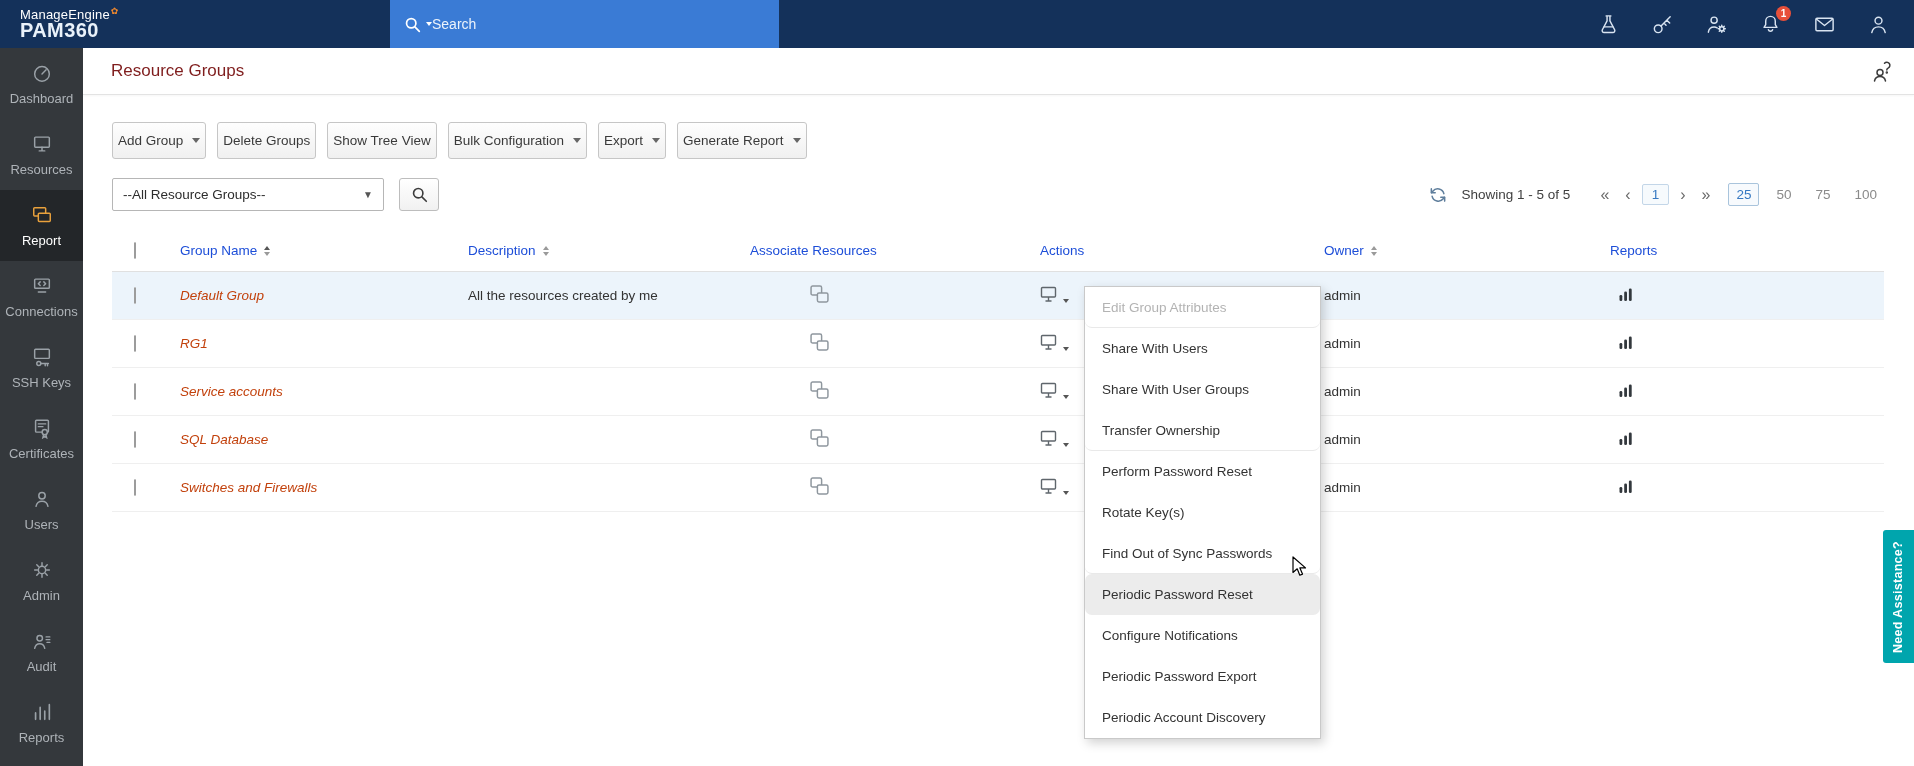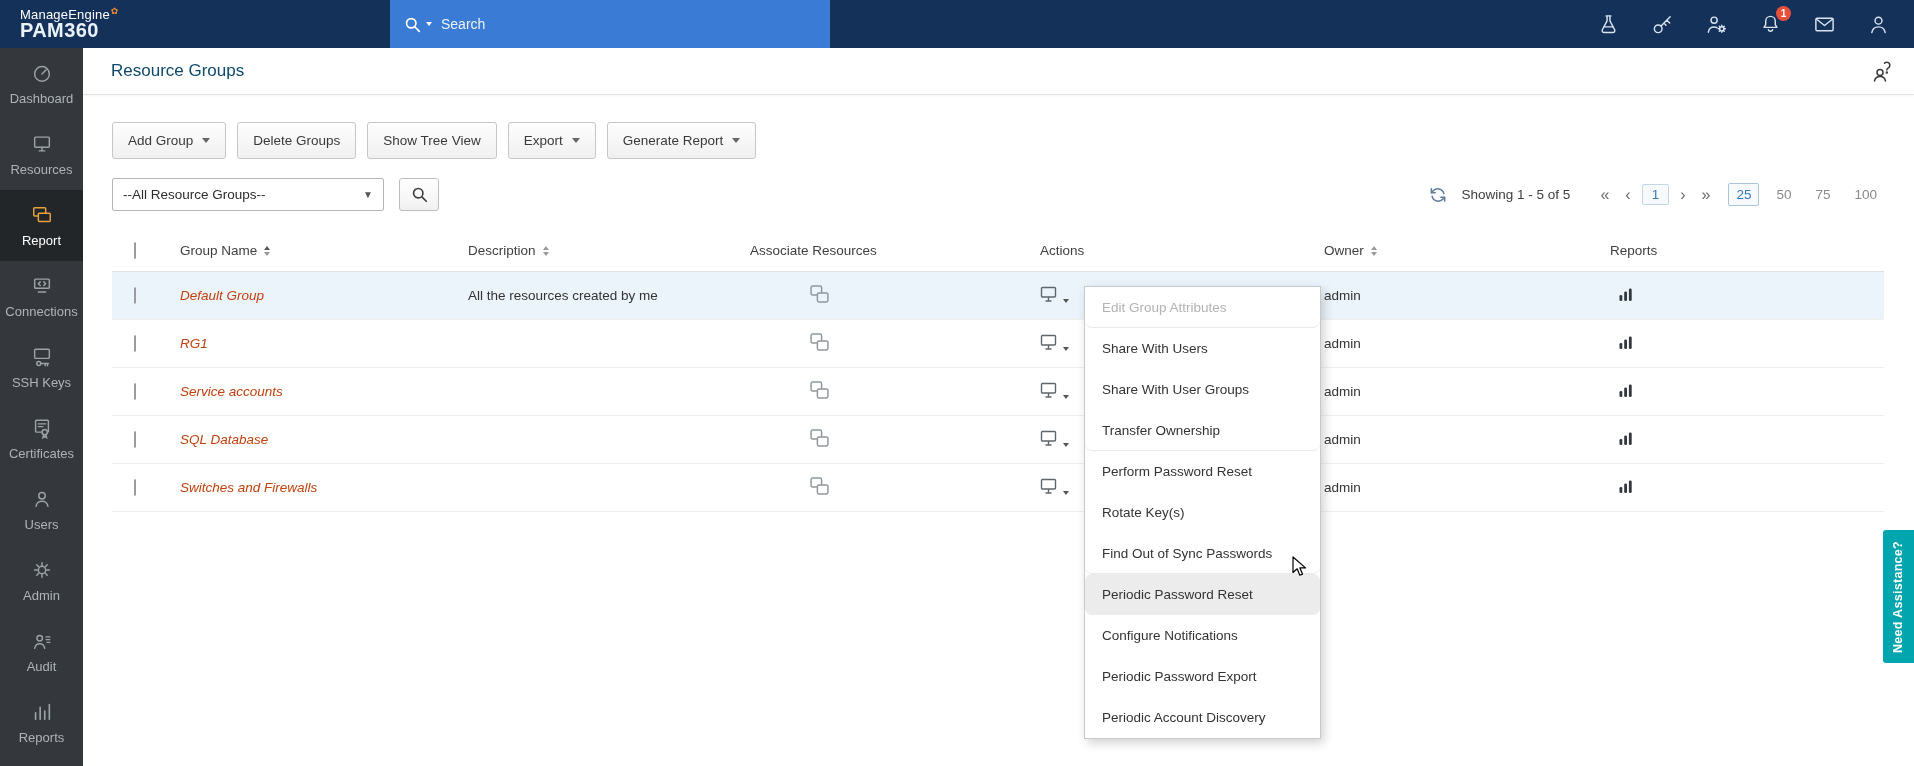--- a/index.html
+++ b/index.html
@@ -7,22 +7,22 @@
               font-family:"Liberation Sans","DejaVu Sans",sans-serif; }
   svg { display:block; width:100%; height:100%; }
 
   
   .topbar { position:fixed; top:0; left:0; right:0; height:48px; background:#14315a;
             display:flex; align-items:center; z-index:100; }
   .brand { padding-left:20px; color:#fff; cursor:pointer; }
   .brand-top { font-size:13px; letter-spacing:.2px; }
   .brand-top .tm { color:#f0882d; font-size:9px; vertical-align:super; margin-left:1px; }
   .brand-bottom { font-size:20px; font-weight:bold; letter-spacing:.4px; margin-top:-3px; color:#eaf2fa; }
-  .searchbar { position:absolute; left:390px; top:0; width:440px; height:48px; background:#3a7bd5;
-               display:flex; align-items:center; padding:0 14px; gap:9px; }
+  .searchbar { position:absolute; left:390px; top:0; width:389px; height:48px; background:#3a7bd5;
+               display:flex; align-items:center; padding:0 14px; }
   .search-scope { display:flex; align-items:center; gap:5px; color:#fff; cursor:pointer; }
   .search-scope .mag { width:17px; height:17px; }
   .search-input { flex:1; background:transparent; border:none; outline:none; color:#fff;
                   font-size:14px; font-family:inherit; }
   .search-input::placeholder { color:#ecf3fb; opacity:1; }
   .topbar-icons { position:absolute; right:24px; top:0; height:48px; display:flex; align-items:center; gap:31px; }
   .tb-icon { position:relative; width:23px; height:23px; color:#d9e4f1; cursor:pointer; }
   .badge { position:absolute; top:-7px; right:-9px; min-width:15px; height:15px; background:#e8503a;
            color:#fff; font-size:10px; font-weight:bold; border-radius:8px; display:flex;
            align-items:center; justify-content:center; padding:0 3px; }
@@ -34,26 +34,26 @@
   .side-icon { width:22px; height:22px; color:#9aa1a7; }
   .side-label { font-size:13px; color:#aeb3b8; }
   .side-item.active { background:#232629; --sb-bg:#232629; }
   .side-item.active .side-icon { color:#e9a13c; }
   .side-item.active .side-label { color:#fff; }
 
   
   main { position:absolute; left:83px; top:48px; right:0; bottom:0; background:#fff; }
   .titlebar { height:47px; border-bottom:1px solid #e3e3e3; display:flex; align-items:center;
               padding:0 20px 0 28px; box-shadow:0 1px 2px rgba(0,0,0,.04); }
-  .titlebar h1 { font-size:17px; font-weight:normal; color:#0c4a6e; }
+  .titlebar h1 { font-size:17px; font-weight:normal; color:#7f1d1d; }
   .help-icon { margin-left:auto; width:24px; height:24px; color:#3c3c3c; cursor:pointer; }
 
   .content { padding:27px 30px 0 29px; }
   .toolbar { display:flex; gap:11px; }
-  .btn { display:inline-flex; align-items:center; gap:9px; padding:0 15px; height:37px;
+  .btn { display:inline-flex; align-items:center; gap:9px; padding:0 5px; height:37px;
          background:linear-gradient(#fefefe,#f0f0f0); border:1px solid #c6c6c6; border-radius:3px;
          font-size:13.5px; color:#3a3a3a; cursor:pointer; font-family:inherit; }
   .caret { width:0; height:0; border-left:4px solid transparent; border-right:4px solid transparent;
            border-top:5px solid #666; }
   .caret.sm { border-left-width:3.5px; border-right-width:3.5px; border-top-width:4.5px; border-top-color:#555; }
   .caret.light { border-top-color:#fff; }
 
   .filter-row { margin-top:19px; display:flex; align-items:center; }
   .rg-select { width:272px; height:33px; border:1px solid #b6b6b6; border-radius:2px; background:#fff;
                display:flex; align-items:center; padding:12px 10px; font-size:13.5px; color:#2d2d2d; cursor:pointer; }
@@ -67,21 +67,21 @@
   .refresh-icon { width:18px; height:18px; color:#5f7e9c; margin-right:15px; cursor:pointer; }
   .showing { margin-right:22px; }
   .pg-arrow { color:#6a6a6a; font-size:16px; padding:0 8px; cursor:pointer; user-select:none; }
   .pg-num { color:#3779c2; padding:2px 9px; margin:0 3px; border:1px solid #c3d6e8; border-radius:2px;
             background:#f6fafd; cursor:pointer; }
   .size { color:#8a8a8a; padding:3px 7px; margin-left:10px; cursor:pointer; }
   .size.selected { color:#3779c2; border:1px solid #a9c4dc; border-radius:2px; background:#f7fafd; }
 
   
   .rg-table { width:100%; border-collapse:collapse; margin-top:19px; font-size:13.5px; }
-  .rg-table thead th { text-align:left; font-weight:normal; color:#404040; padding:13px 8px;
+  .rg-table thead th { text-align:left; font-weight:normal; color:#1d4ed8; padding:13px 8px;
                        border-bottom:1px solid #e0e0e0; white-space:nowrap; }
   .rg-table tbody td { padding:13px 8px; border-bottom:1px solid #efefef; color:#333; }
   .rg-table th:first-child, .rg-table td:first-child { padding-left:22px; }
   .rg-table tbody tr.hl { background:#ecf4fb; --row-bg:#ecf4fb; }
   .group-link { color:#c2410c; text-decoration:none; cursor:pointer;font-style:italic; }
   .checkbox { width:14px; height:14px; border:1px solid #9c9c9c; border-radius:2px; background:#fdfdfd; cursor:pointer; }
   .sort { display:inline-flex; flex-direction:column; gap:2px; margin-left:7px; vertical-align:middle; }
   .sort i { width:0; height:0; border-left:3.5px solid transparent; border-right:3.5px solid transparent; }
   .sort .up { border-bottom:4px solid #9a9a9a; }
   .sort .dn { border-top:4px solid #9a9a9a; }
@@ -286,20 +286,24 @@
     <div class="toolbar">
       <button class="btn">
           <span>Add Group</span>
           <i class="caret"></i>
         </button>
       <button class="btn">
           <span>Delete Groups</span>
         </button>
       <button class="btn">
           <span>Show Tree View</span>
+        </button>
+      <button class="btn">
+          <span>Bulk Configuration</span>
+          <i class="caret"></i>
         </button>
       <button class="btn">
           <span>Export</span>
           <i class="caret"></i>
         </button>
       <button class="btn">
           <span>Generate Report</span>
           <i class="caret"></i>
         </button>
     </div>

